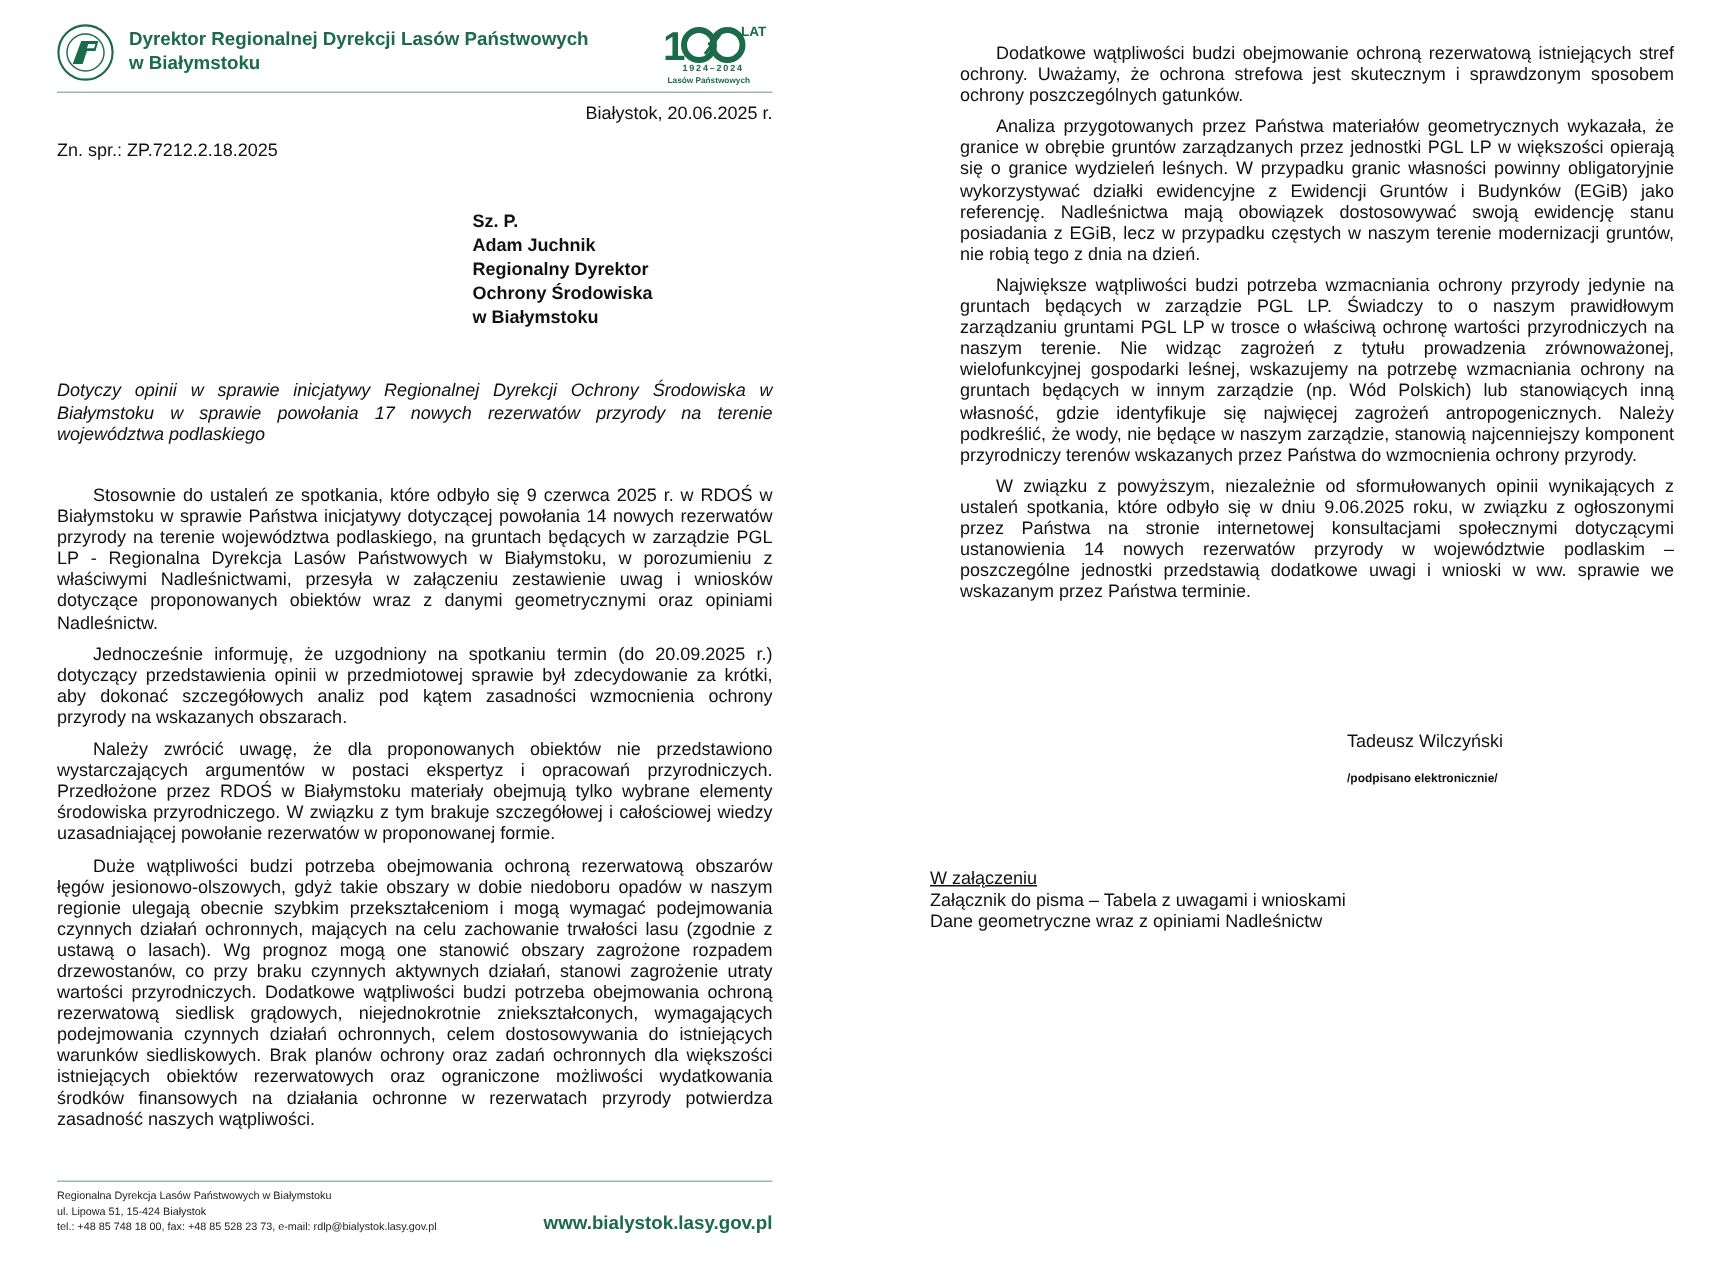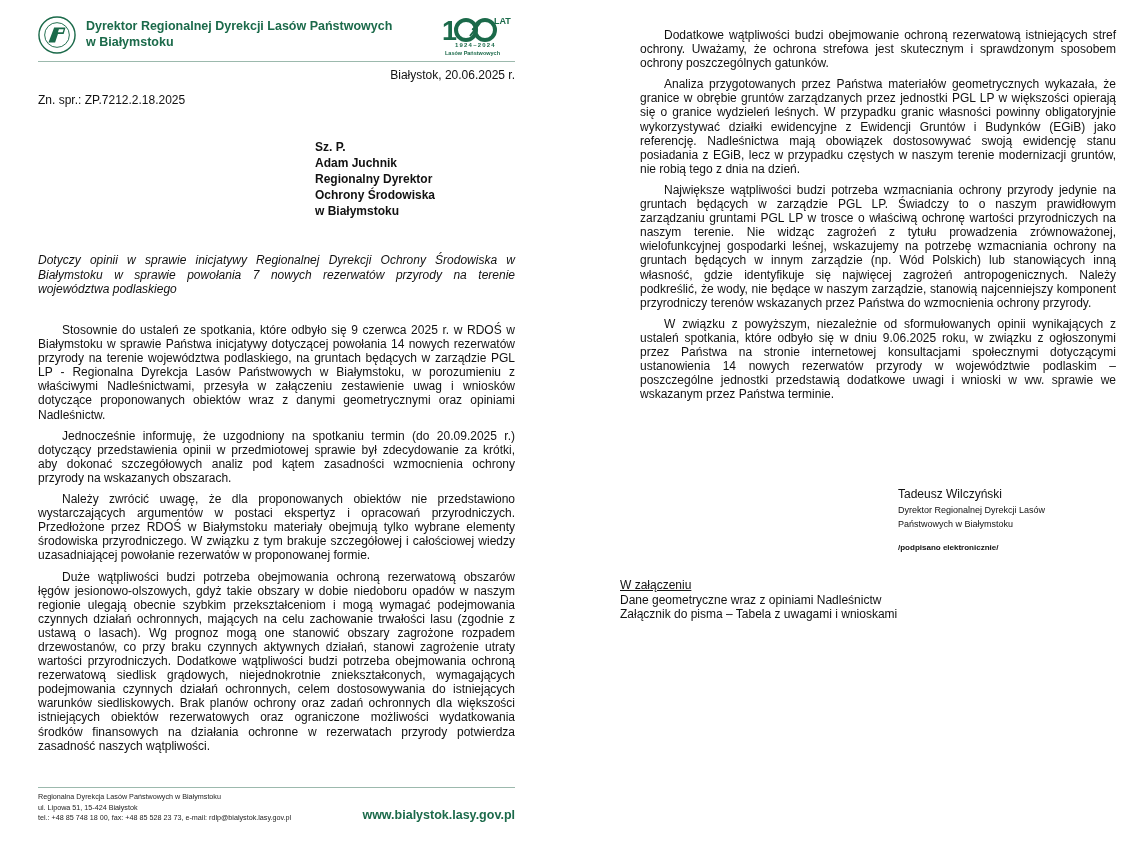--- a/index.html
+++ b/index.html
@@ -81,21 +81,21 @@
   <div class="case-no">Zn. spr.: ZP.7212.2.18.2025</div>
 
   <div class="addressee">
     <div>Sz. P.</div>
     <div>Adam Juchnik</div>
     <div>Regionalny Dyrektor</div>
     <div>Ochrony Środowiska</div>
     <div>w Białymstoku</div>
   </div>
 
-  <div class="subject">Dotyczy opinii w sprawie inicjatywy Regionalnej Dyrekcji Ochrony Środowiska w Białymstoku w sprawie powołania 7 nowych rezerwatów przyrody na terenie województwa podlaskiego</div>
+  <div class="subject">Dotyczy opinii w sprawie inicjatywy Regionalnej Dyrekcji Ochrony Środowiska w Białymstoku w sprawie powołania 17 nowych rezerwatów przyrody na terenie województwa podlaskiego</div>
 
   <div class="body-text" style="top: 323px;">
     <p>Stosownie do ustaleń ze spotkania, które odbyło się 9 czerwca 2025 r. w RDOŚ w Białymstoku w sprawie Państwa inicjatywy dotyczącej powołania 14 nowych rezerwatów przyrody na terenie województwa podlaskiego, na gruntach będących w zarządzie PGL LP - Regionalna Dyrekcja Lasów Państwowych w Białymstoku, w porozumieniu z właściwymi Nadleśnictwami, przesyła w załączeniu zestawienie uwag i wniosków dotyczące proponowanych obiektów wraz z danymi geometrycznymi oraz opiniami Nadleśnictw.</p>
     <p>Jednocześnie informuję, że uzgodniony na spotkaniu termin (do 20.09.2025 r.) dotyczący przedstawienia opinii w przedmiotowej sprawie był zdecydowanie za krótki, aby dokonać szczegółowych analiz pod kątem zasadności wzmocnienia ochrony przyrody na wskazanych obszarach.</p>
     <p>Należy zwrócić uwagę, że dla proponowanych obiektów nie przedstawiono wystarczających argumentów w postaci ekspertyz i opracowań przyrodniczych. Przedłożone przez RDOŚ w Białymstoku materiały obejmują tylko wybrane elementy środowiska przyrodniczego. W związku z tym brakuje szczegółowej i całościowej wiedzy uzasadniającej powołanie rezerwatów w proponowanej formie.</p>
     <p>Duże wątpliwości budzi potrzeba obejmowania ochroną rezerwatową obszarów łęgów jesionowo-olszowych, gdyż takie obszary w dobie niedoboru opadów w naszym regionie ulegają obecnie szybkim przekształceniom i mogą wymagać podejmowania czynnych działań ochronnych, mających na celu zachowanie trwałości lasu (zgodnie z ustawą o lasach). Wg prognoz mogą one stanowić obszary zagrożone rozpadem drzewostanów, co przy braku czynnych aktywnych działań, stanowi zagrożenie utraty wartości przyrodniczych. Dodatkowe wątpliwości budzi potrzeba obejmowania ochroną rezerwatową siedlisk grądowych, niejednokrotnie zniekształconych, wymagających podejmowania czynnych działań ochronnych, celem dostosowywania do istniejących warunków siedliskowych. Brak planów ochrony oraz zadań ochronnych dla większości istniejących obiektów rezerwatowych oraz ograniczone możliwości wydatkowania środków finansowych na działania ochronne w rezerwatach przyrody potwierdza zasadność naszych wątpliwości.</p>
   </div>
 
   <div class="footer-rule"></div>
   <div class="footer-addr">
@@ -109,25 +109,21 @@
 <div class="page page-right">
   <div class="body-text" style="top: 28px; width: 476px; margin-left: 20px;">
     <p>Dodatkowe wątpliwości budzi obejmowanie ochroną rezerwatową istniejących stref ochrony. Uważamy, że ochrona strefowa jest skutecznym i sprawdzonym sposobem ochrony poszczególnych gatunków.</p>
     <p>Analiza przygotowanych przez Państwa materiałów geometrycznych wykazała, że granice w obrębie gruntów zarządzanych przez jednostki PGL LP w większości opierają się o granice wydzieleń leśnych. W przypadku granic własności powinny obligatoryjnie wykorzystywać działki ewidencyjne z Ewidencji Gruntów i Budynków (EGiB) jako referencję. Nadleśnictwa mają obowiązek dostosowywać swoją ewidencję stanu posiadania z EGiB, lecz w przypadku częstych w naszym terenie modernizacji gruntów, nie robią tego z dnia na dzień.</p>
     <p>Największe wątpliwości budzi potrzeba wzmacniania ochrony przyrody jedynie na gruntach będących w zarządzie PGL LP. Świadczy to o naszym prawidłowym zarządzaniu gruntami PGL LP w trosce o właściwą ochronę wartości przyrodniczych na naszym terenie. Nie widząc zagrożeń z tytułu prowadzenia zrównoważonej, wielofunkcyjnej gospodarki leśnej, wskazujemy na potrzebę wzmacniania ochrony na gruntach będących w innym zarządzie (np. Wód Polskich) lub stanowiących inną własność, gdzie identyfikuje się najwięcej zagrożeń antropogenicznych. Należy podkreślić, że wody, nie będące w naszym zarządzie, stanowią najcenniejszy komponent przyrodniczy terenów wskazanych przez Państwa do wzmocnienia ochrony przyrody.</p>
     <p>W związku z powyższym, niezależnie od sformułowanych opinii wynikających z ustaleń spotkania, które odbyło się w dniu 9.06.2025 roku, w związku z ogłoszonymi przez Państwa na stronie internetowej konsultacjami społecznymi dotyczącymi ustanowienia 14 nowych rezerwatów przyrody w województwie podlaskim – poszczególne jednostki przedstawią dodatkowe uwagi i wnioski w ww. sprawie we wskazanym przez Państwa terminie.</p>
   </div>
 
   <div class="signature">
     <div class="sig-name">Tadeusz Wilczyński</div>
-    <div class="sig-title">
-      <div>Dyrektor Regionalnej Dyrekcji Lasów</div>
-      <div>Państwowych w Białymstoku</div>
-    </div>
     <div class="sig-signed">/podpisano elektronicznie/</div>
   </div>
 
   <div class="attachments">
     <div class="attach-head">W załączeniu</div>
+    <div>Załącznik  do pisma – Tabela z uwagami i wnioskami</div>
     <div>Dane geometryczne wraz z opiniami Nadleśnictw</div>
-    <div>Załącznik  do pisma – Tabela z uwagami i wnioskami</div>
   </div>
 </div>
 
 </body></html>

